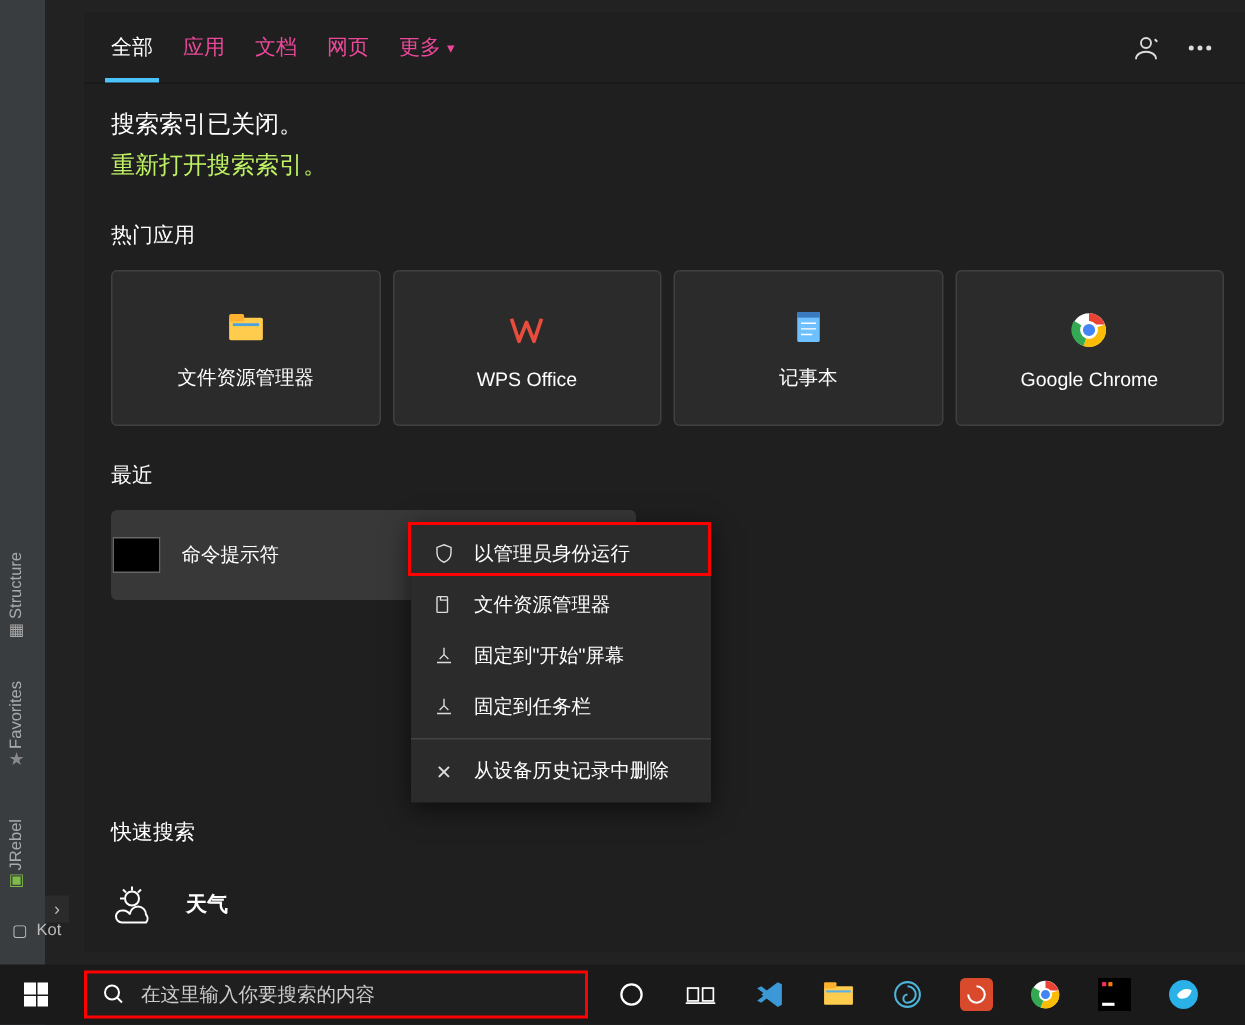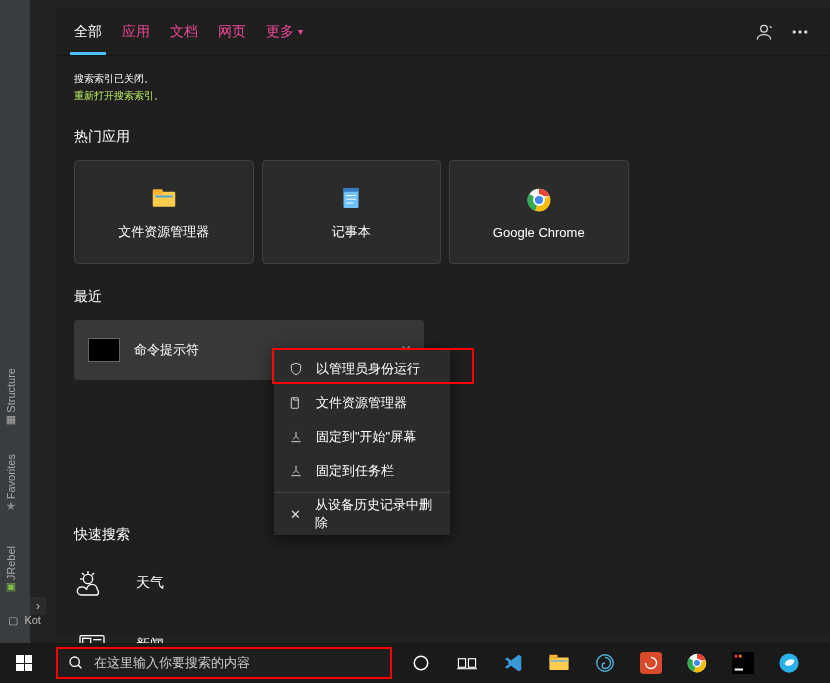--- a/index.html
+++ b/index.html
@@ -107,21 +107,21 @@
       color: #ddd;
       display: flex;
       align-items: center;
       justify-content: center;
       cursor: pointer;
     }
     .account-icon svg, .more-icon svg { stroke: #ddd; fill: none; }
 
     .index-msg {
       padding: 14px 0 18px 18px;
-      font-size: 10px;
+      font-size: 16px;
       line-height: 1.7;
     }
     .index-msg a { color: #bef264; text-decoration: none; cursor: pointer; }
 
     .content {
       display: flex;
       padding: 0 18px;
       gap: 10px;
       flex-direction: column;
     }
@@ -150,21 +150,21 @@
       cursor: pointer;
     }
     .app-tile .label { font-size: 13px; color: #fff; }
 
     .recent-item {
       background: #383838;
       border-radius: 4px;
       height: 60px;
       display: flex;
       align-items: center;
-      padding: 0 14px;
+      padding: 0 1px;
       gap: 14px;
       cursor: pointer;
       position: relative;
       width: 350px;
     }
     .recent-thumb {
       width: 32px; height: 24px;
       background: #000;
       border: 1px solid #666;
     }
@@ -173,21 +173,21 @@
       right: 12px;
       color: #aaa;
       font-size: 14px;
     }
 
     
     .ctx-menu {
       position: absolute;
       left: 218px;
       top: 340px;
-      width: 176px;
+      width: 200px;
       background: #2b2b2b;
       box-shadow: 0 4px 16px rgba(0,0,0,0.6);
       padding: 4px 0;
     }
     .ctx-item {
       height: 34px;
       display: flex;
       align-items: center;
       gap: 12px;
       padding: 0 14px;
@@ -199,26 +199,27 @@
     .ctx-sep { height: 1px; background: #444; margin: 4px 0; }
     .ctx-hl {
       position: absolute;
       border: 2px solid #ff0000;
       pointer-events: none;
     }
 
     .quick-row {
       display: flex;
       align-items: center;
-      gap: 26px;
+      gap: 14px;
       height: 50px;
       cursor: pointer;
       color: #fff;
       font-size: 14px;
       margin-bottom: 12px;
+      font-weight: bold;
     }
     .quick-row .qicon { width: 36px; display:flex; justify-content:center; }
     .quick-row svg { stroke: #fff; fill: none; }
 
     
     .taskbar {
       position: absolute;
       left: 0;
       bottom: 0;
       right: 0;
@@ -328,20 +329,26 @@
         <div class="app-tile">
           <svg class="svg24" viewBox="0 0 48 48">
             <rect x="6" y="14" width="36" height="24" rx="2" fill="#ffcc4d"></rect>
             <rect x="6" y="10" width="16" height="8" rx="2" fill="#ffb02e"></rect>
             <rect x="10" y="20" width="28" height="3" fill="#4aa3df"></rect>
           </svg>
           <div class="label">文件资源管理器</div>
         </div>
         <div class="app-tile">
           <svg class="svg24" viewBox="0 0 48 48">
+            <path d="M8 12 L16 36 L24 16 L32 36 L40 12" stroke="#e74c3c" stroke-width="4" fill="none" stroke-linejoin="round"></path>
+          </svg>
+          <div class="label">WPS Office</div>
+        </div>
+        <div class="app-tile">
+          <svg class="svg24" viewBox="0 0 48 48">
             <rect x="12" y="8" width="24" height="32" fill="#6ec0ff" rx="2"></rect>
             <rect x="12" y="8" width="24" height="6" fill="#3a7bbf"></rect>
             <line x1="16" y1="20" x2="32" y2="20" stroke="#fff" stroke-width="1.5"></line>
             <line x1="16" y1="26" x2="32" y2="26" stroke="#fff" stroke-width="1.5"></line>
             <line x1="16" y1="32" x2="28" y2="32" stroke="#fff" stroke-width="1.5"></line>
           </svg>
           <div class="label">记事本</div>
         </div>
         <div class="app-tile">
           <svg class="svg24" viewBox="0 0 48 48">

